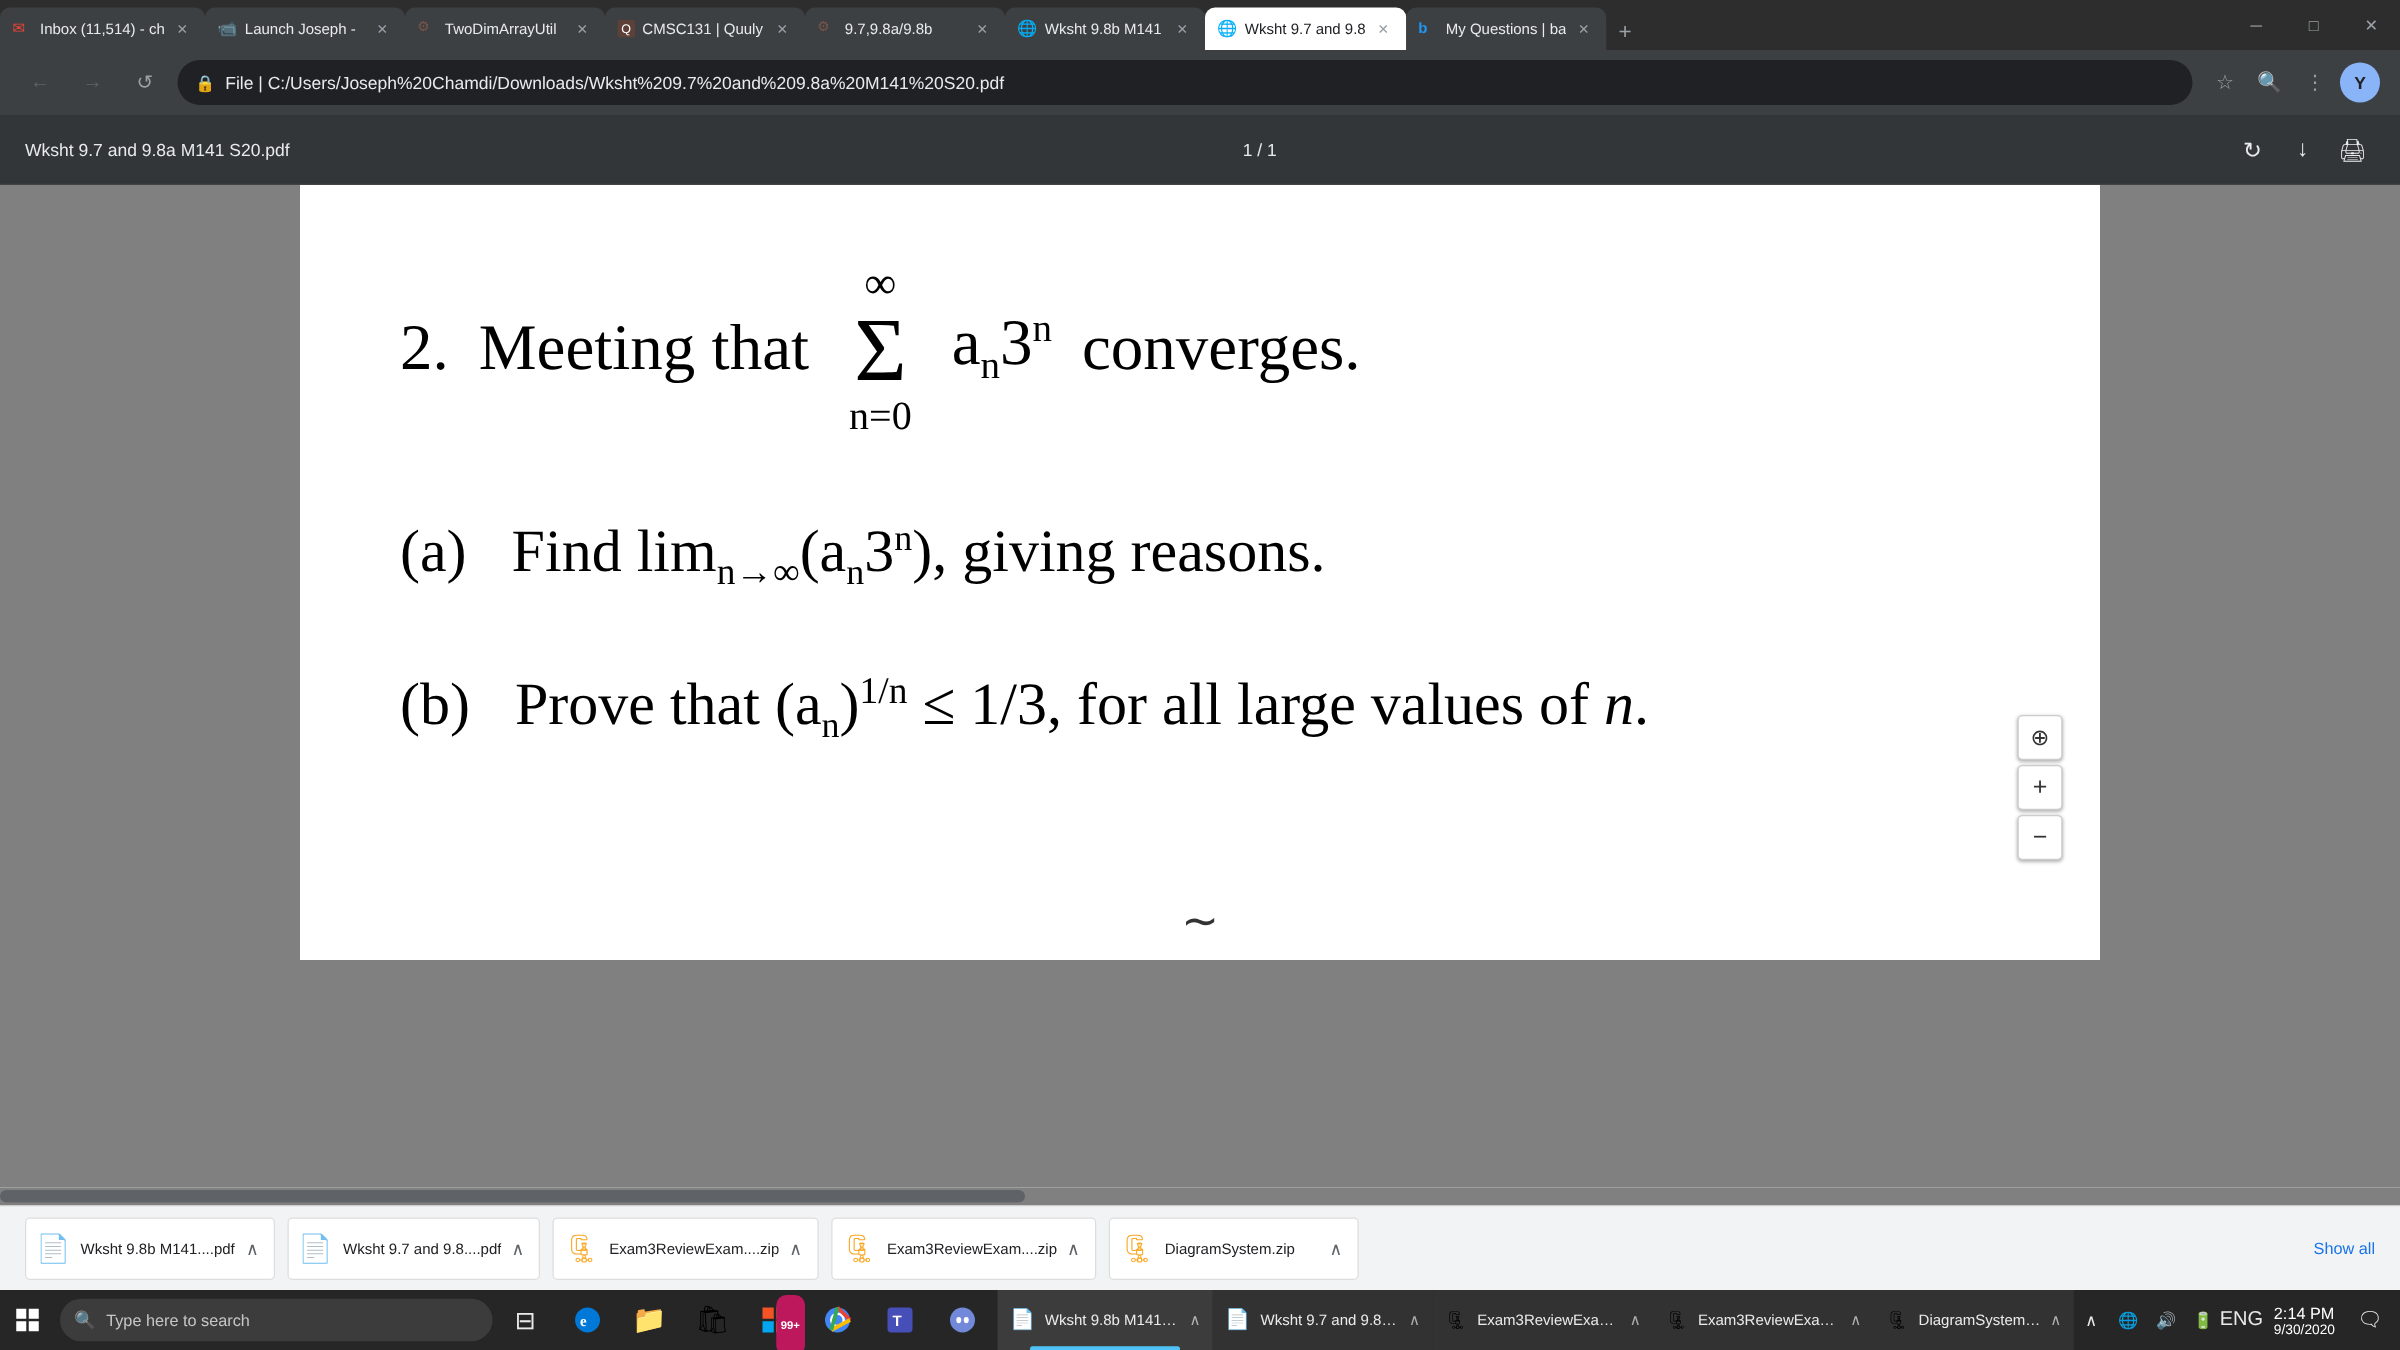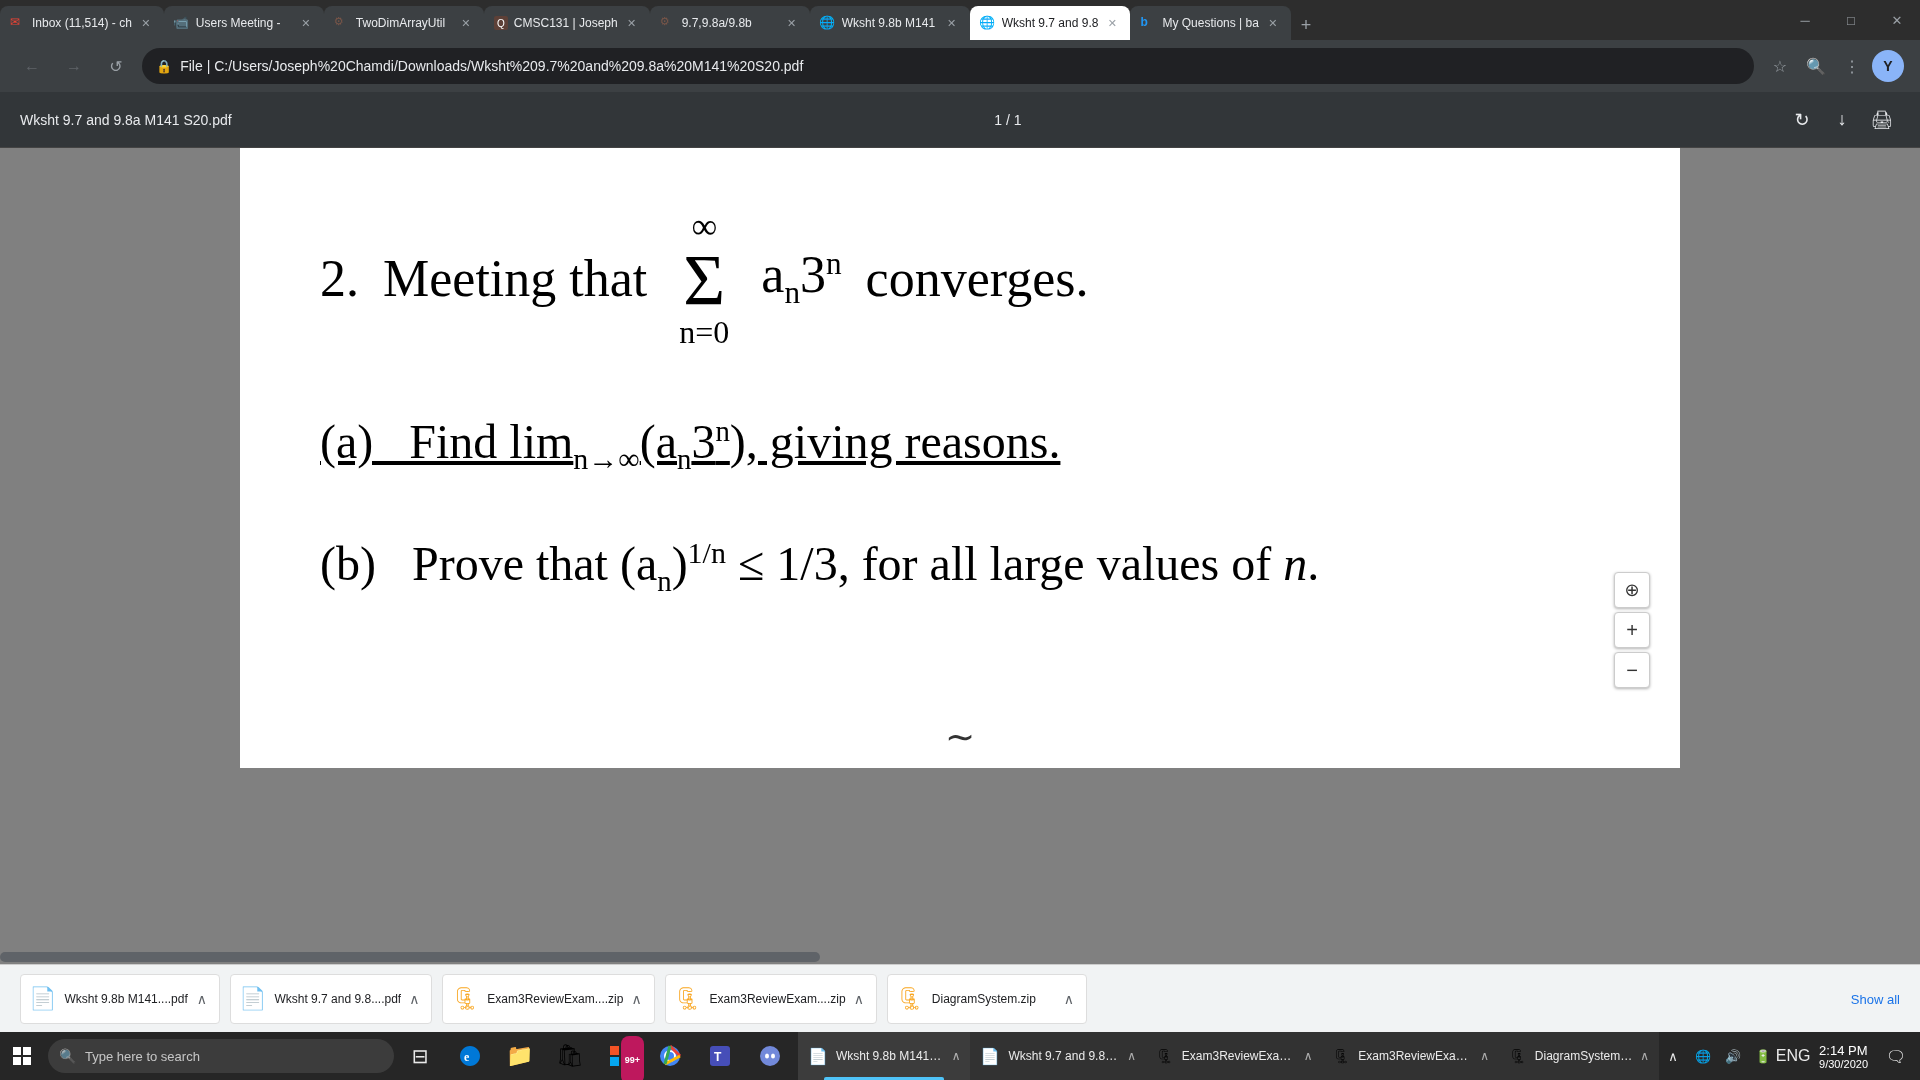--- a/index.html
+++ b/index.html
@@ -247,21 +247,20 @@
       line-height: 1;
     }
     .sigma-bot {
       font-size: 32px;
       line-height: 1;
     }
     .part-a {
       font-size: 48px;
       margin-bottom: 50px;
       line-height: 1.4;
-      text-decoration: underline;
     }
     .part-b {
       font-size: 48px;
       line-height: 1.4;
     }
     sup { font-size: 60%; vertical-align: super; }
     sub { font-size: 60%; vertical-align: sub; }
 
     
     .zoom-controls {
@@ -549,31 +548,31 @@
 
     <div class="tab-bar">
 
       <div class="tab">
         <span class="tab-favicon" style="color:#ea4335;">✉</span>
         <span class="tab-title">Inbox (11,514) - ch</span>
         <span class="tab-close">✕</span>
       </div>
       <div class="tab">
         <span class="tab-favicon" style="color:#2d8cff; font-size:13px;">📹</span>
-        <span class="tab-title">Users Meeting -</span>
+        <span class="tab-title">Launch Joseph -</span>
         <span class="tab-close">✕</span>
       </div>
       <div class="tab">
         <span class="tab-favicon" style="color:#795548; font-size:11px;">⚙</span>
         <span class="tab-title">TwoDimArrayUtil</span>
         <span class="tab-close">✕</span>
       </div>
       <div class="tab">
         <span class="tab-favicon" style="background:#5d4037;color:#fff;border-radius:2px;width:14px;height:14px;font-size:10px;display:flex;align-items:center;justify-content:center;">Q</span>
-        <span class="tab-title">CMSC131 | Joseph</span>
+        <span class="tab-title">CMSC131 | Quuly</span>
         <span class="tab-close">✕</span>
       </div>
       <div class="tab">
         <span class="tab-favicon" style="color:#795548; font-size:11px;">⚙</span>
         <span class="tab-title">9.7,9.8a/9.8b</span>
         <span class="tab-close">✕</span>
       </div>
       <div class="tab">
         <span class="tab-favicon" style="color:#4285f4; font-size:13px;">🌐</span>
         <span class="tab-title">Wksht 9.8b M141</span>

